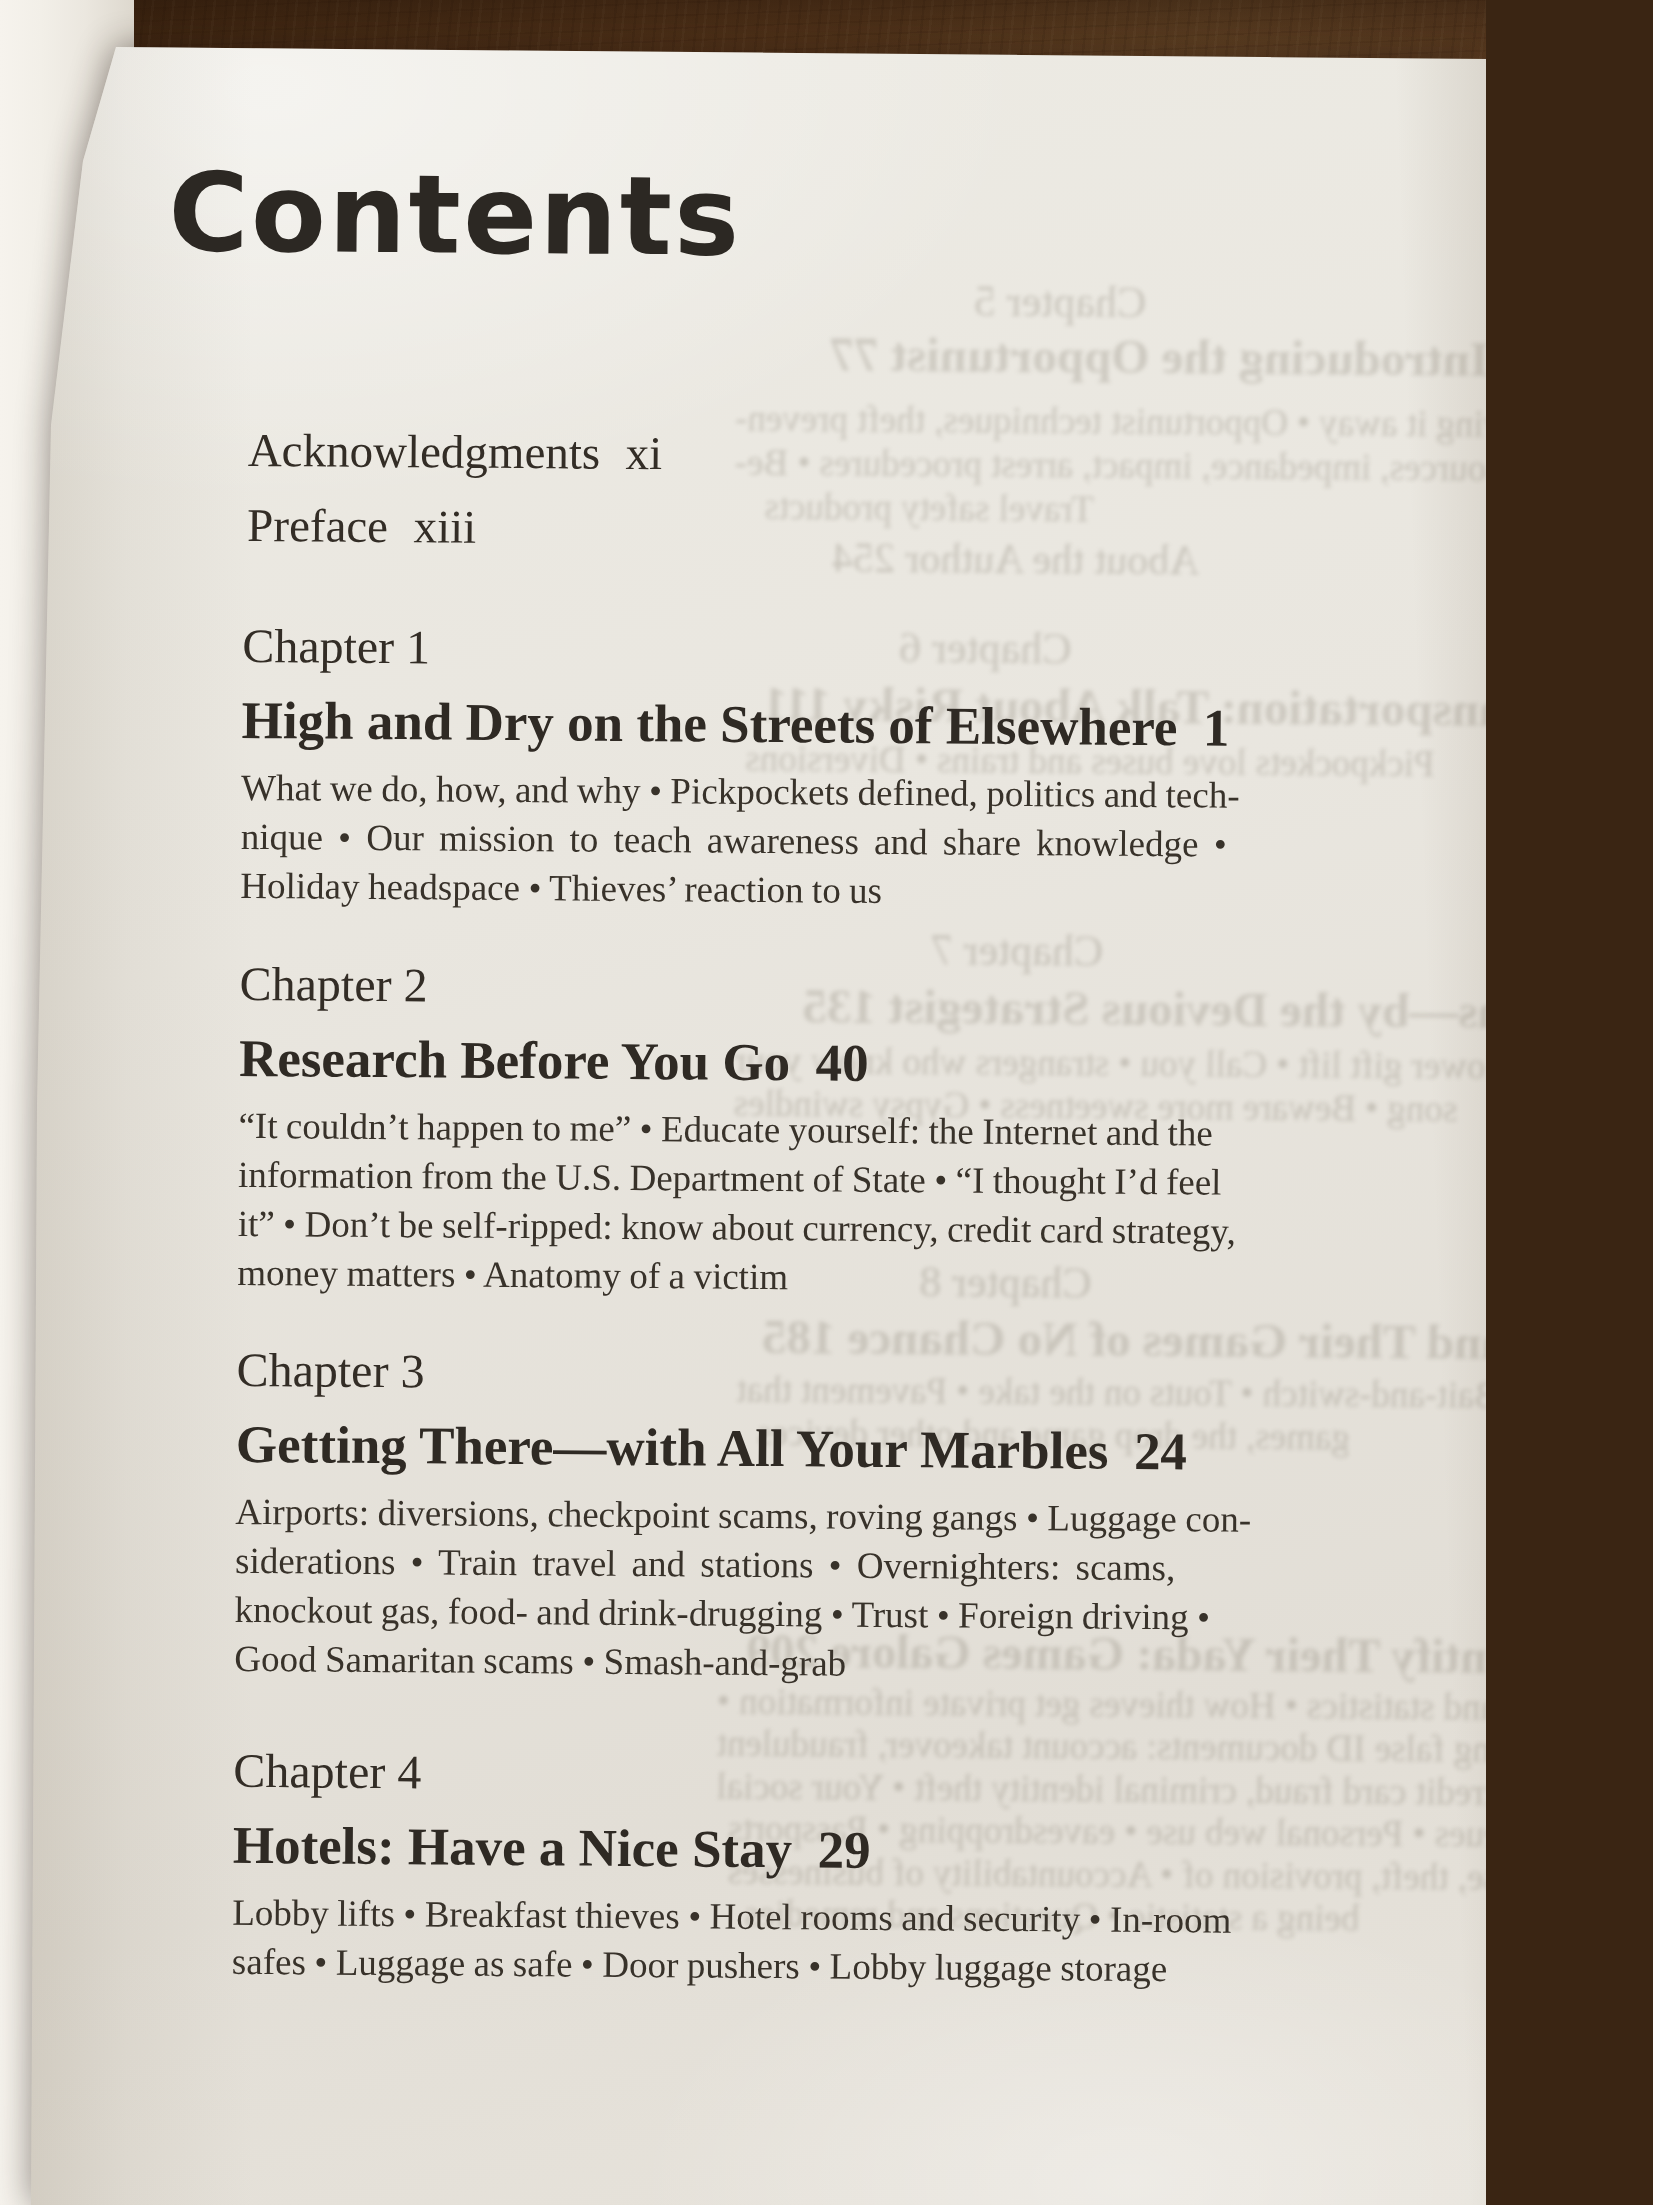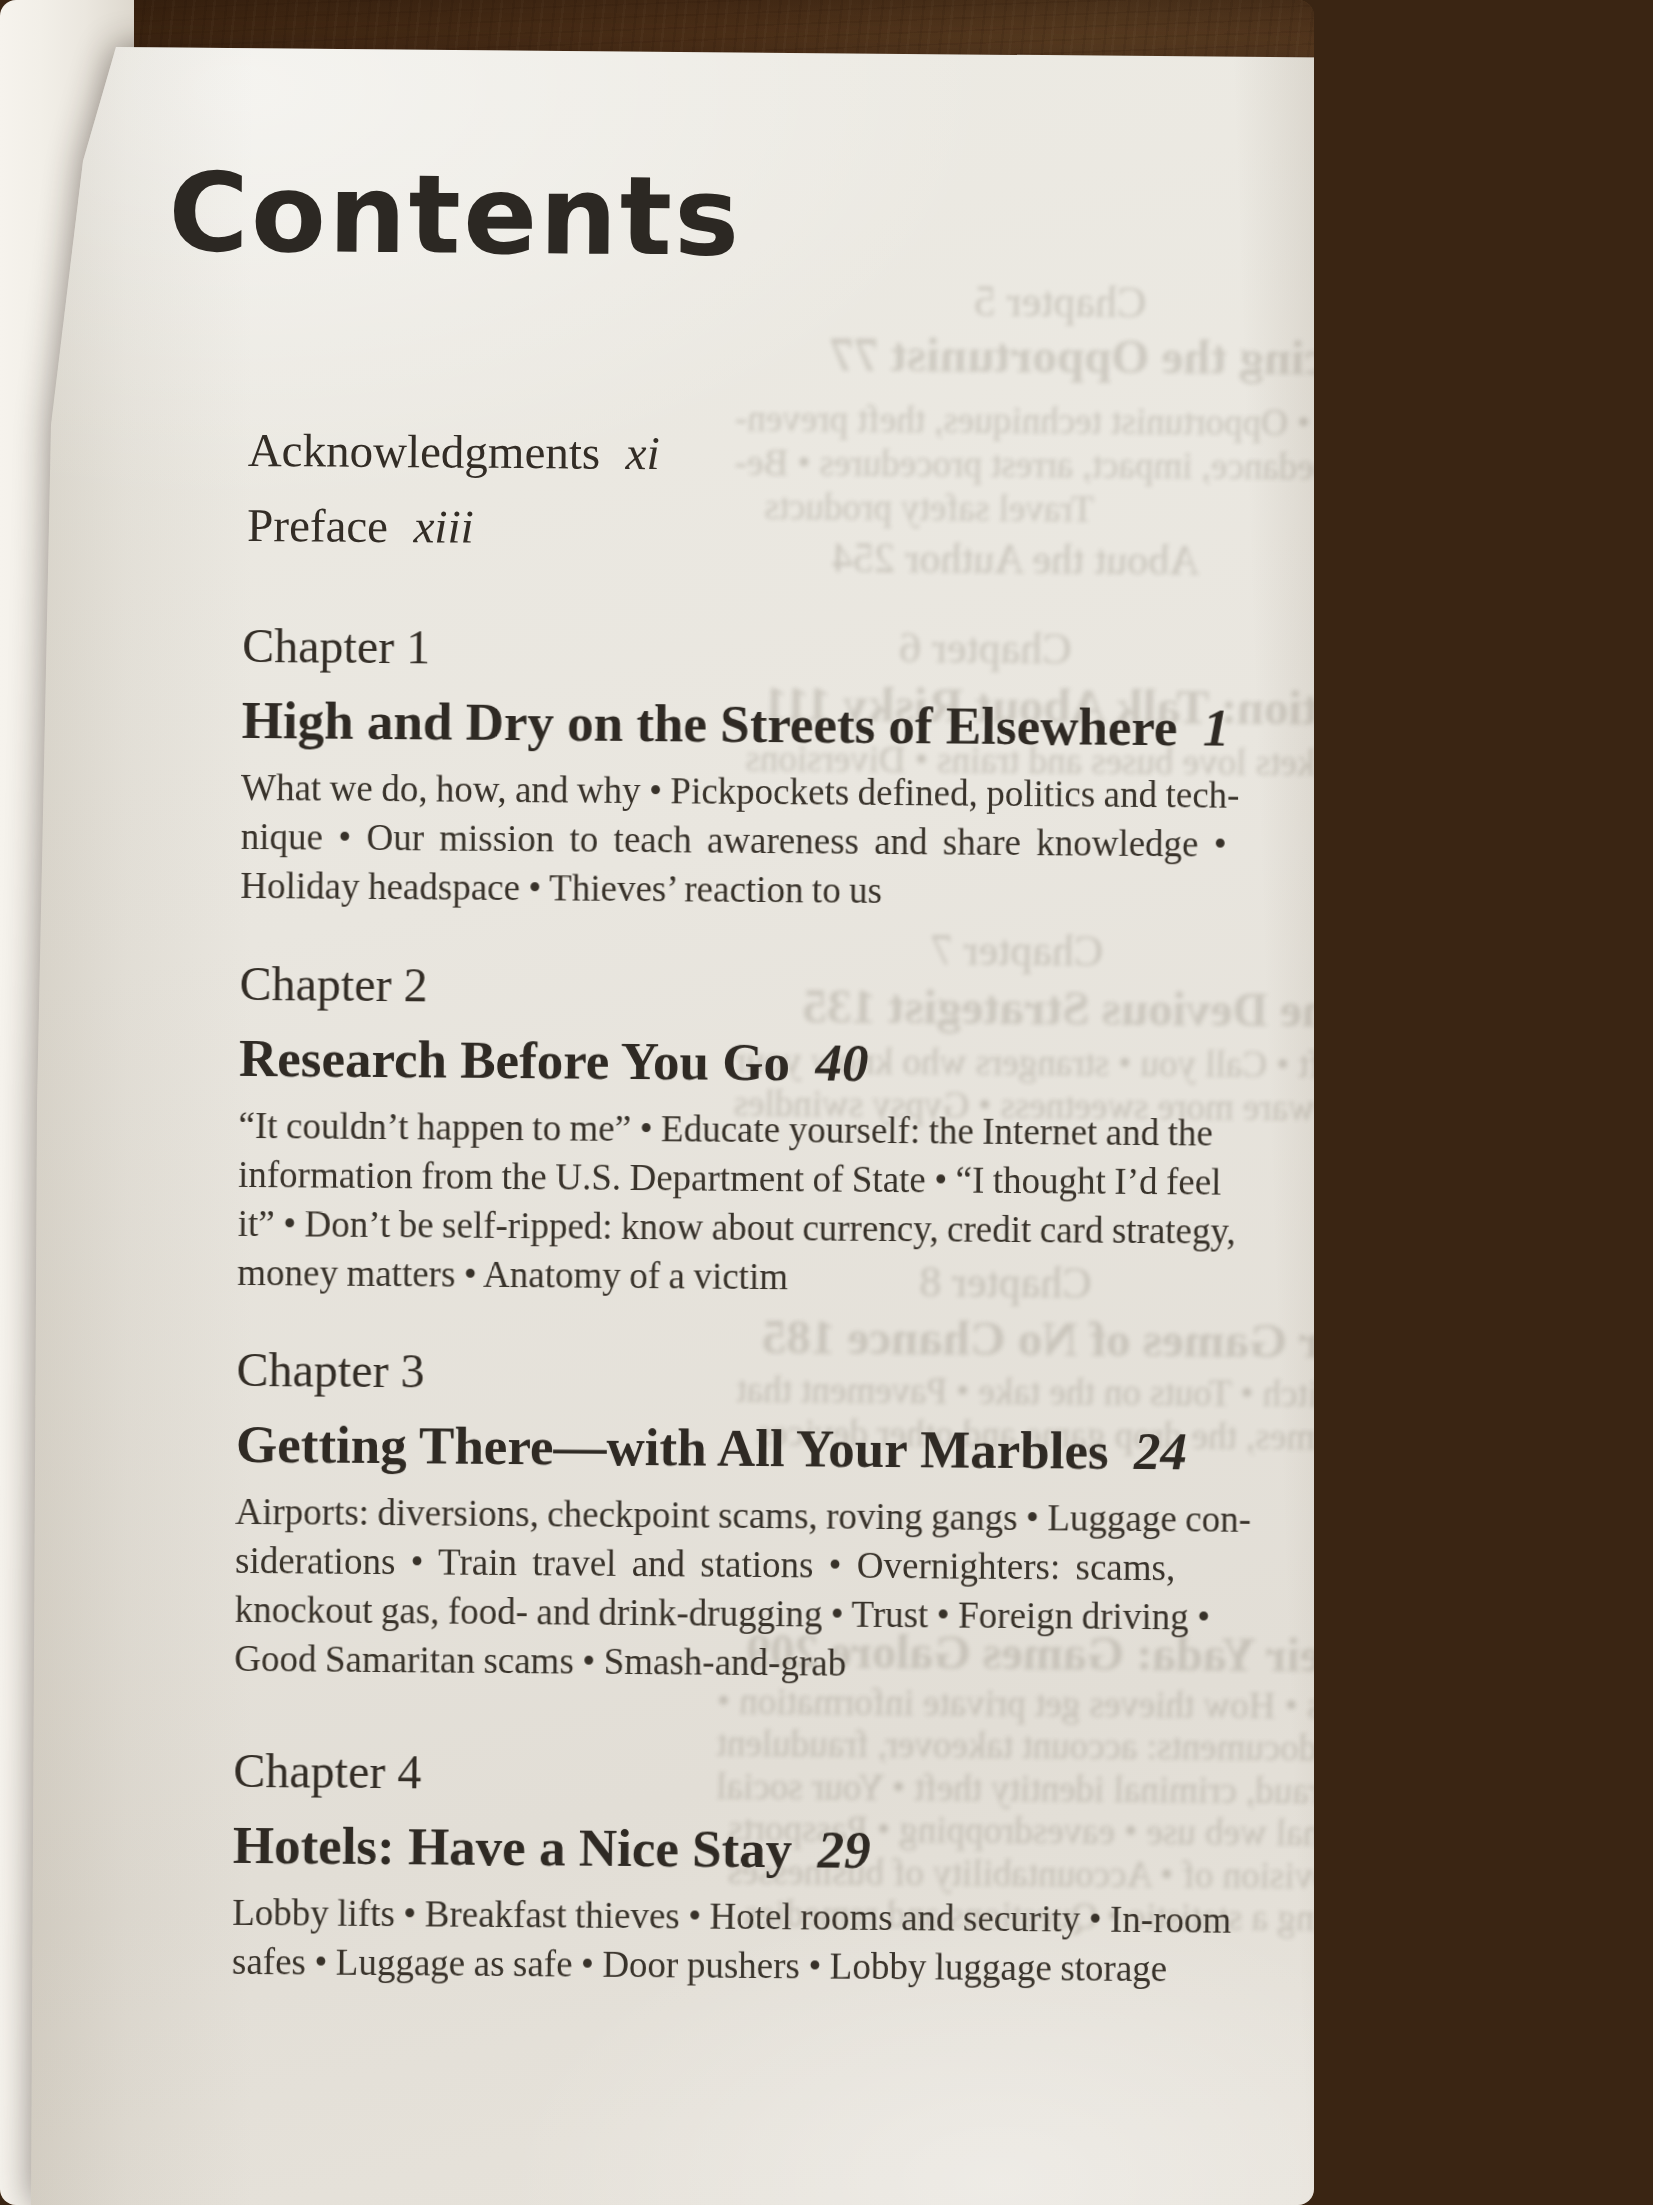--- a/index.html
+++ b/index.html
@@ -1,19 +1,18 @@
 <!DOCTYPE html>
 <html style="font-size:13.6px"><head>
 <meta charset="utf-8">
 <style>
   html,body{margin:0;padding:0;background:#3a2513;}
   #canvas{
-    position:relative;width:1314px;height:2205px;overflow:hidden;
+    position:relative;width:1486px;height:2205px;overflow:hidden;
     font-family:"Liberation Serif",serif;
-    border-radius:16px;
   }
   
   .wood{
     position:absolute;inset:0;
     background:
       radial-gradient(935px 595px at 88% 12%, rgba(255,205,145,0.10), transparent 60%),
       radial-gradient(765px 765px at 95% 70%, rgba(0,0,0,0.18), transparent 60%),
       repeating-linear-gradient(96deg, rgba(30,14,4,0.10) 0 2.5px, transparent 2.5px 8.5px, rgba(255,230,190,0.05) 8.5px 11px, transparent 11px 20.4px),
       repeating-linear-gradient(178deg, rgba(50,24,8,0.12) 0 1.7px, transparent 1.7px 12.7px),
       linear-gradient(105deg,#4c2f16 0%,#5b3a1d 16%,#6b4524 38%,#77522d 58%,#6a4526 78%,#56361b 100%);
@@ -42,21 +41,21 @@
   .content{position:absolute;left:0;top:0;width:100%;height:100%;
     transform:rotate(0.45deg);transform-origin:255px 425px;}
   
   .contents-title{
     position:absolute;left:167px;top:150px;
     font-family:"DejaVu Sans",sans-serif;font-weight:bold;
     font-size:109px;letter-spacing:2.5px;color:#2c2823;
   }
   .front{position:absolute;left:248px;top:413px;font-size:47px;color:#332d26;}
   .front .row{line-height:75px;white-space:nowrap;}
-  .pg{margin-left:25.5px;font-style:italic;}
+  .pg{margin-left:25.5px;}
   .chapter{position:absolute;left:244px;width:1132px;color:#332d26;}
   .ch1{top:619px;} .ch2{top:957px;} .ch3{top:1343px;} .ch4{top:1744px;}
   .ch-heading{font-size:48px;line-height:53px;}
   .ch-title{margin-top:18.7px;font-size:53px;line-height:59px;font-weight:700;color:#2f2a24;white-space:nowrap;}
   .desc{margin-top:13.6px;font-size:37px;line-height:49px;color:#38322a;word-spacing:-0.8px;}
   .desc div{white-space:nowrap;}
   .desc .wide{word-spacing:6px;}
   
   .ghost{
     position:absolute;color:#7d7668;opacity:0.30;white-space:nowrap;

